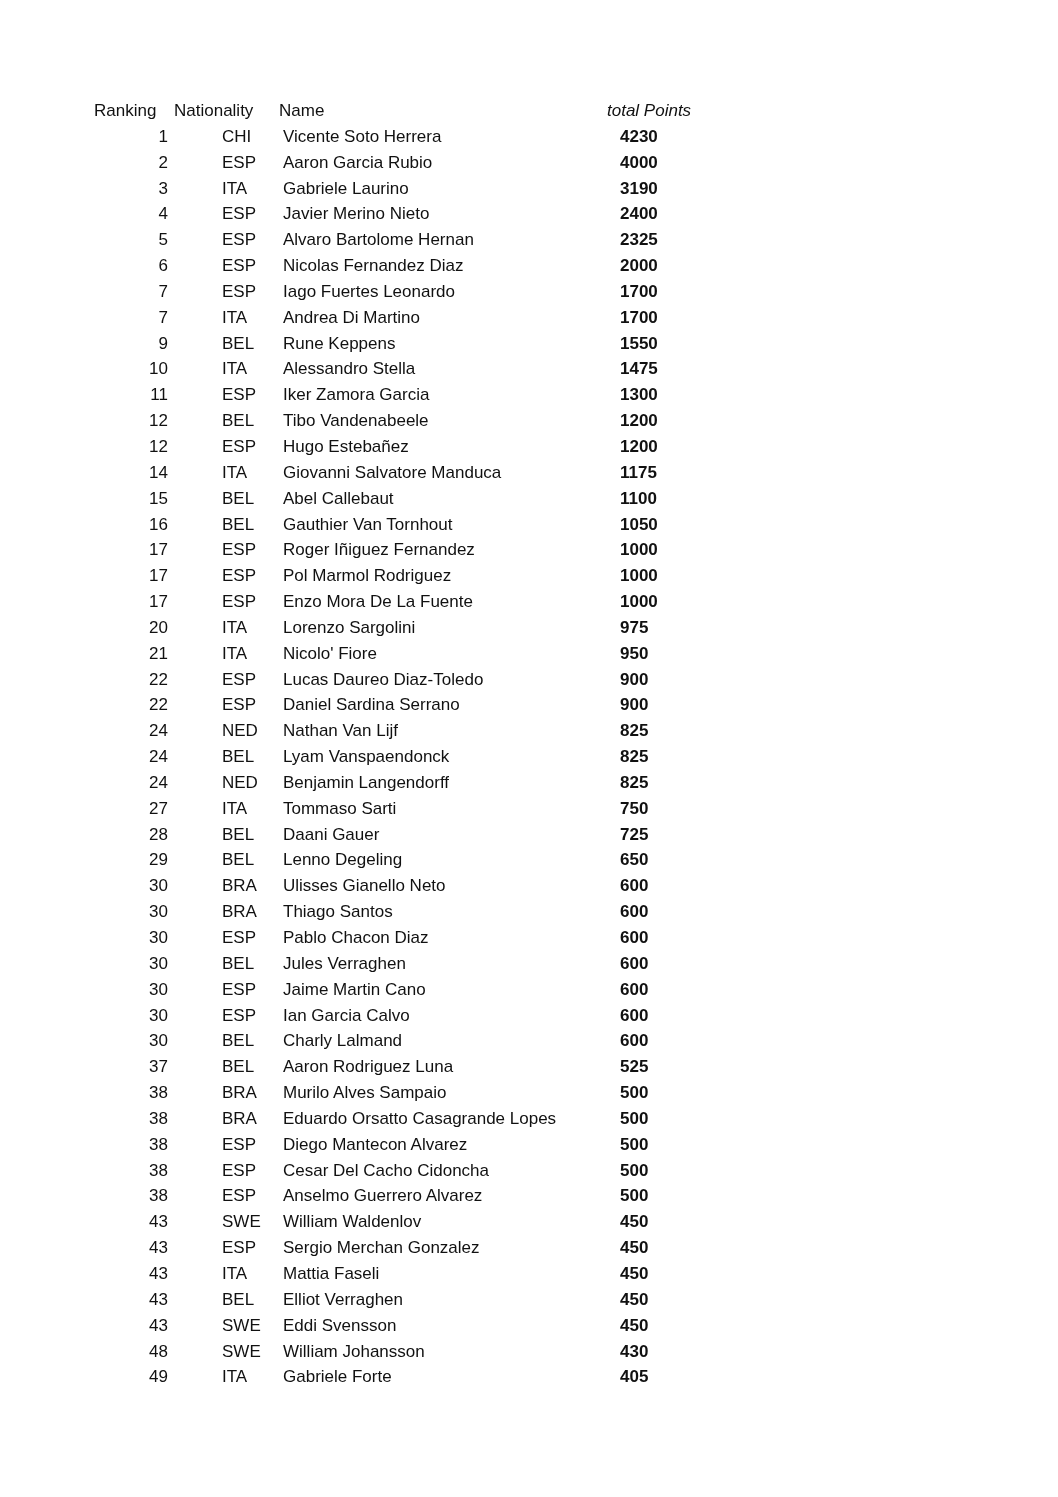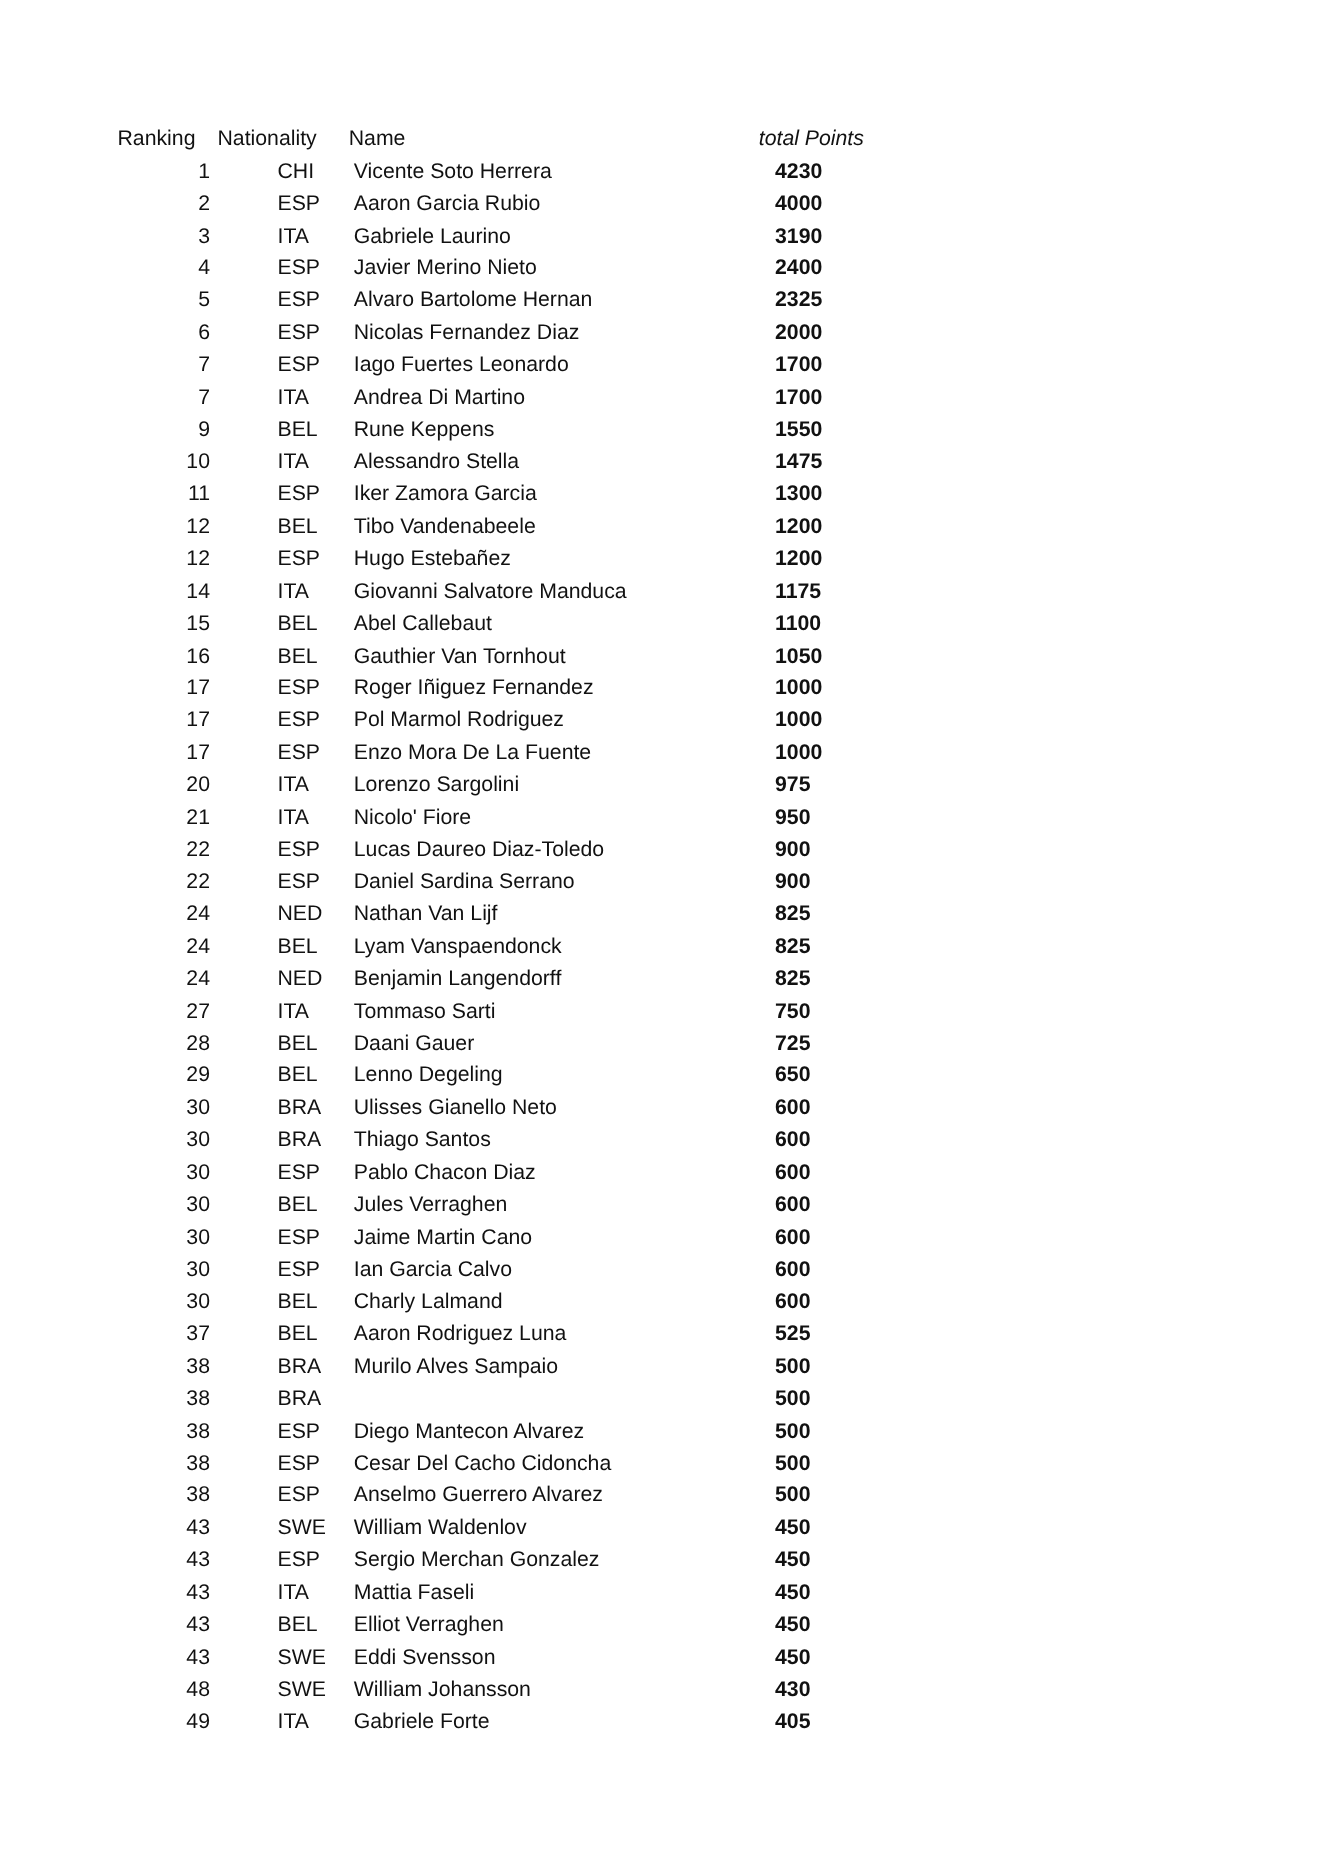--- a/index.html
+++ b/index.html
@@ -277,20 +277,21 @@
       </div>
       <div class="row">
         <span class="cell c-rank">38</span>
         <span class="cell c-nat">BRA</span>
         <span class="cell c-name">Murilo Alves Sampaio</span>
         <span class="cell c-pts">500</span>
       </div>
       <div class="row">
         <span class="cell c-rank">38</span>
         <span class="cell c-nat">BRA</span>
+        <span class="cell c-name">Eduardo Orsatto Casagrande Lopes</span>
         <span class="cell c-pts">500</span>
       </div>
       <div class="row">
         <span class="cell c-rank">38</span>
         <span class="cell c-nat">ESP</span>
         <span class="cell c-name">Diego Mantecon Alvarez</span>
         <span class="cell c-pts">500</span>
       </div>
       <div class="row">
         <span class="cell c-rank">38</span>

